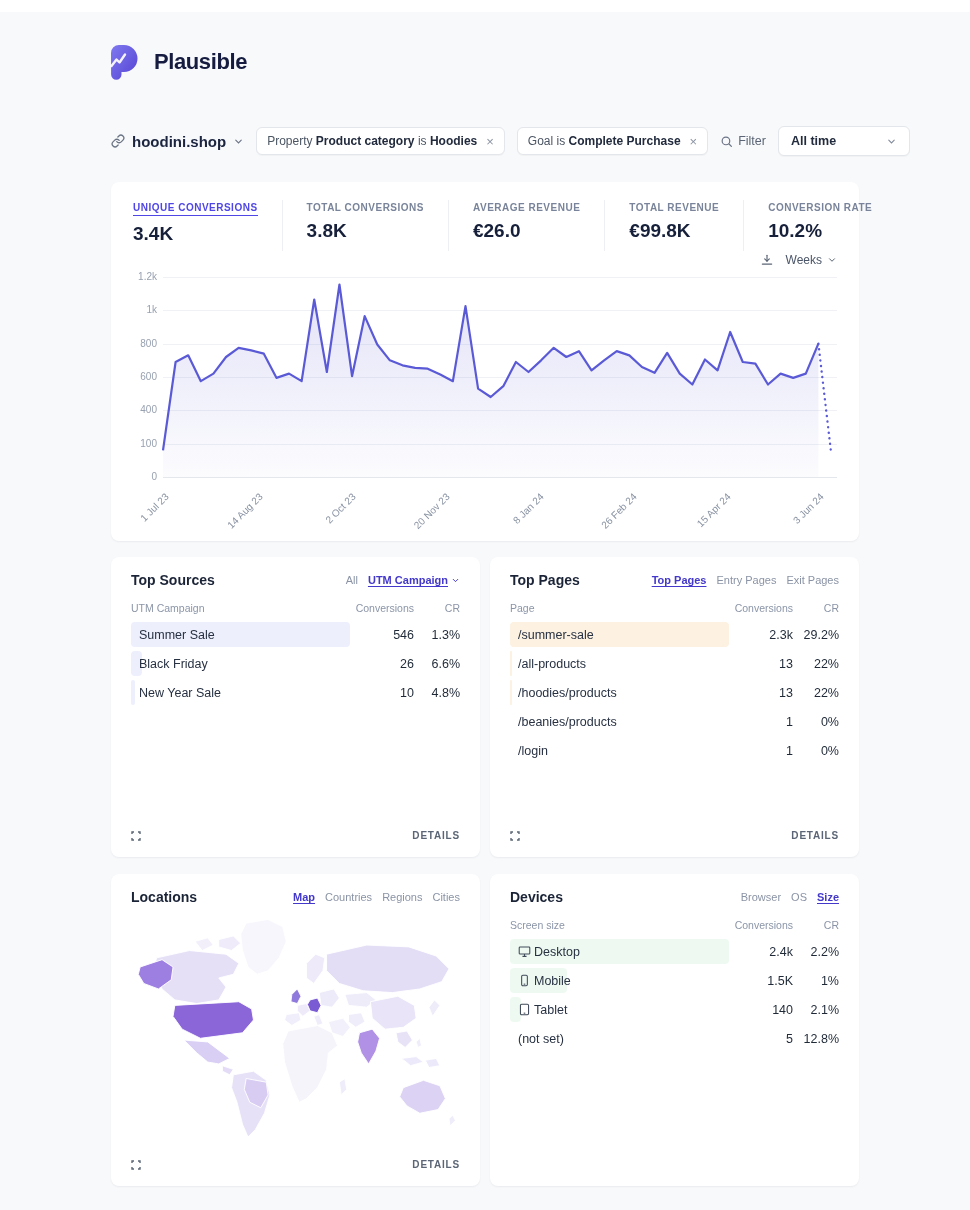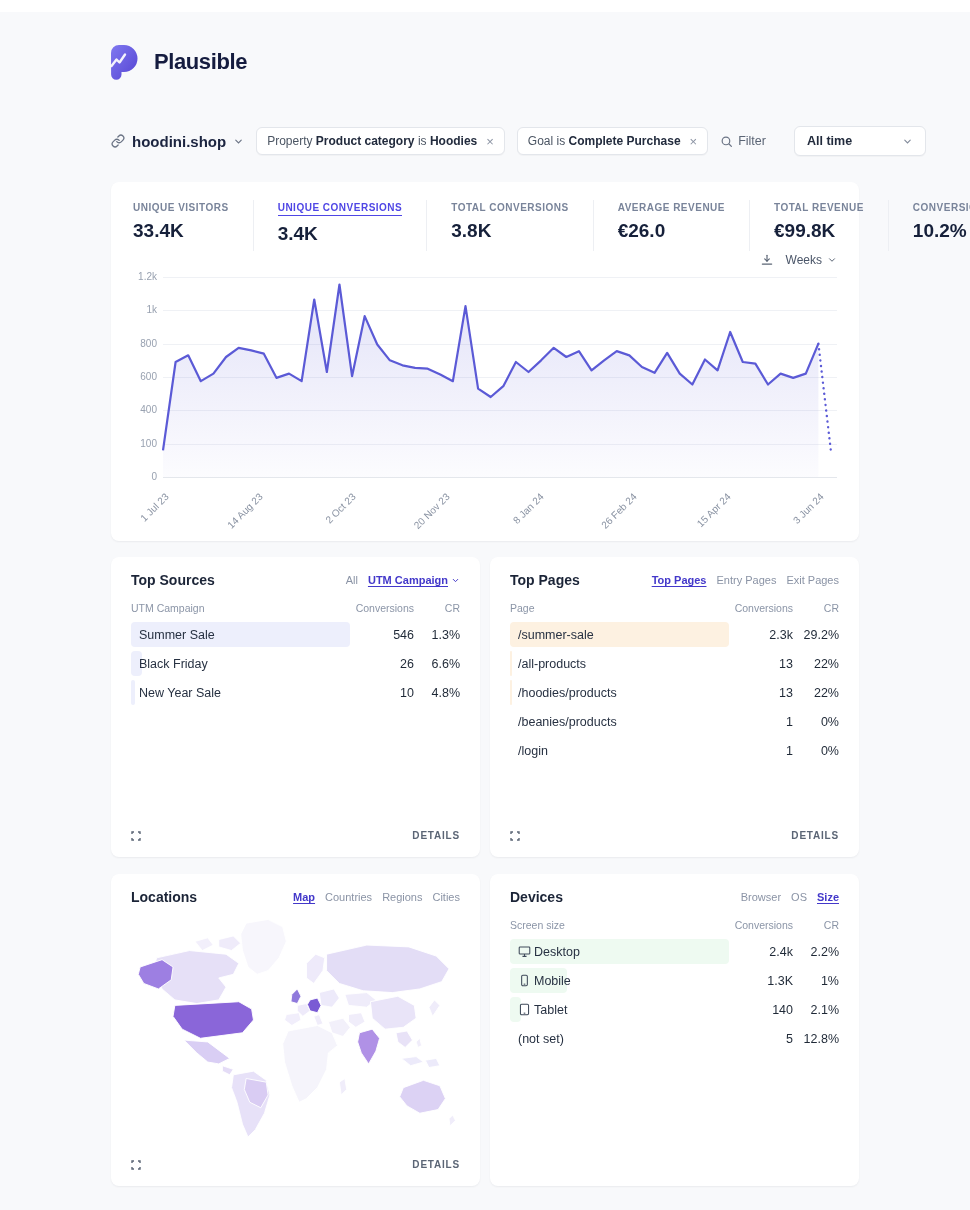--- a/index.html
+++ b/index.html
@@ -14,21 +14,21 @@
 
   
   .filter-row { display:flex; align-items:center; gap:12px; margin-bottom:26px; }
   .site-sel { display:flex; align-items:center; gap:7px; cursor:pointer; }
   .site-name { font-size:15px; font-weight:700; color:#1c2540; }
   .pill { background:#fff; border:1px solid #e3e6eb; border-radius:6px; padding:6px 10px;
           font-size:12px; color:#4b5563; display:inline-flex; align-items:center; box-shadow:0 1px 1px rgba(16,24,40,.03);}
   .pill .b { font-weight:700; color:#222b3d; white-space:pre; }
   .pill span { white-space:pre; }
   .pill-x { margin-left:9px; color:#8b93a3; font-size:13px; cursor:pointer; line-height:1; }
-  .right-tools { margin-left:auto; display:flex; align-items:center; gap:28px; }
+  .right-tools { margin-left:auto; display:flex; align-items:center; gap:12px; }
   .filter-btn { display:flex; align-items:center; gap:5px; font-size:12.5px; color:#5b6575; cursor:pointer; }
   .period-sel { background:#fff; border:1px solid #e3e6eb; border-radius:6px; width:132px; padding:7px 12px;
                 display:flex; align-items:center; justify-content:space-between; font-size:12.5px; font-weight:700;
                 color:#222b3d; cursor:pointer; box-shadow:0 1px 1px rgba(16,24,40,.03); }
 
   
   .card { background:#fff; border-radius:8px; box-shadow:0 1px 2px rgba(16,24,40,.06); }
   .main-card { padding:18px 20px 6px; margin-bottom:16px; }
 
   
@@ -146,24 +146,20 @@
             <svg width="11" height="11" viewBox="0 0 24 24" fill="none" stroke="#828b9b" stroke-width="2.4" stroke-linecap="round">
                 <path d="M6 9l6 6 6-6"></path>
               </svg>
           </span>
         </div>
       </div>
     </div>
 
     <div class="card main-card">
       <div class="stats">
-          <div class="stat">
-            <div class="stat-label">UNIQUE VISITORS</div>
-            <div class="stat-value">33.4K</div>
-          </div>
           <div class="stat">
             <div class="stat-label active">UNIQUE CONVERSIONS</div>
             <div class="stat-value">3.4K</div>
           </div>
           <div class="stat">
             <div class="stat-label">TOTAL CONVERSIONS</div>
             <div class="stat-value">3.8K</div>
           </div>
           <div class="stat">
             <div class="stat-label">AVERAGE REVENUE</div>
@@ -444,21 +440,21 @@
             <div class="trow">
               <div class="label-zone">
                 <div class="bar" style="width: 26%; background: rgb(238, 250, 241);"></div>
                 <span class="tlabel"><span class="dicon">
                     <svg viewBox="0 0 16 16" width="13" height="13" fill="none" stroke="#3f4a5a" stroke-width="1.3">
                       <rect x="4.5" y="1.5" width="7" height="13" rx="1.5"></rect>
                       <path d="M7 12.5h2"></path>
                     </svg>
                   </span>Mobile</span>
               </div>
-              <span class="tnum">1.3K</span>
+              <span class="tnum">1.5K</span>
               <span class="tnum cr">1%</span>
             </div>
             <div class="trow">
               <div class="label-zone">
                 <div class="bar" style="width: 5%; background: rgb(238, 250, 241);"></div>
                 <span class="tlabel"><span class="dicon">
                     <svg viewBox="0 0 16 16" width="13" height="13" fill="none" stroke="#3f4a5a" stroke-width="1.3">
                       <rect x="3" y="1.5" width="10" height="13" rx="1.5"></rect>
                       <path d="M7 12.5h2"></path>
                     </svg>

